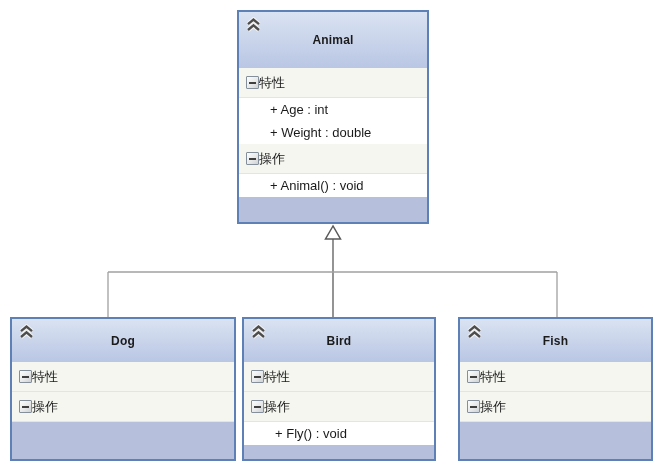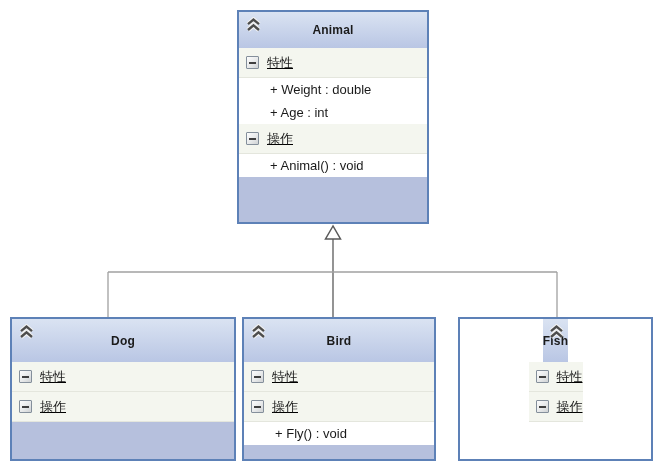--- a/index.html
+++ b/index.html
@@ -18,31 +18,31 @@
     box-sizing: border-box;
     border: 2px solid var(--border);
     background: #ffffff;
     display: flex;
     flex-direction: column;
     z-index: 1;
   }
   .box-animal { left: 237px; top: 10px;  width: 192px; height: 214px; }
   .box-dog    { left: 10px;  top: 317px; width: 226px; height: 144px; }
   .box-bird   { left: 242px; top: 317px; width: 194px; height: 144px; }
-  .box-fish   { left: 458px; top: 317px; width: 195px; height: 144px; align-items: center; }
+  .box-fish   { left: 458px; top: 317px; width: 195px; height: 144px; }
 
   .box-header {
     position: relative;
     flex: none;
     display: flex;
     align-items: center;
     justify-content: center;
     background: linear-gradient(to bottom, var(--header-top) 0%, var(--header-bottom) 100%);
   }
-  .box-animal .box-header { height: 36px; }
+  .box-animal .box-header { height: 56px; }
   .box-dog .box-header, .box-bird .box-header, .box-fish .box-header { height: 43px; }
 
   .chevron {
     position: absolute;
     left: 5px; top: 4px;
     width: 18px; height: 17px;
     display: flex; align-items: center; justify-content: center;
     cursor: pointer;
   }
   .box-title {
@@ -51,25 +51,23 @@
     color: #1b1b1b;
     letter-spacing: 0.2px;
   }
 
   .section-row {
     flex: none;
     height: 30px;
     display: flex;
     align-items: center;
     padding-left: 7px;
-    gap: 8px;
     background: var(--section-bg);
     border-bottom: 1px solid #e4e6dd;
     box-sizing: border-box;
-    text-decoration: underline;
   }
   .section-label { font-size: 13px; color: #1a1a1a; }
 
   .toggle {
     flex: none;
     width: 13px; height: 13px;
     box-sizing: border-box;
     border: 1px solid #848f9b;
     border-radius: 1px;
     background: linear-gradient(135deg, #fdfdfd 0%, #e7e9ea 55%, #cfd2d4 100%);
@@ -119,25 +117,25 @@
       </span>
       <span class="box-title">Animal</span>
     </div>
     <div class="section-row">
       <span class="toggle">
           <span class="toggle-bar"></span>
         </span>
       <span class="section-label">特性</span>
     </div>
     <div class="member-row">
+      <span>+ Age : int</span>
+    </div>
+    <div class="member-row">
       <span>+ Weight : double</span>
     </div>
-    <div class="member-row">
-      <span>+ Age : int</span>
-    </div>
     <div class="section-row">
       <span class="toggle">
           <span class="toggle-bar"></span>
         </span>
       <span class="section-label">操作</span>
     </div>
     <div class="member-row">
       <span>+ Animal() : void</span>
     </div>
     <div class="box-footer"></div>

